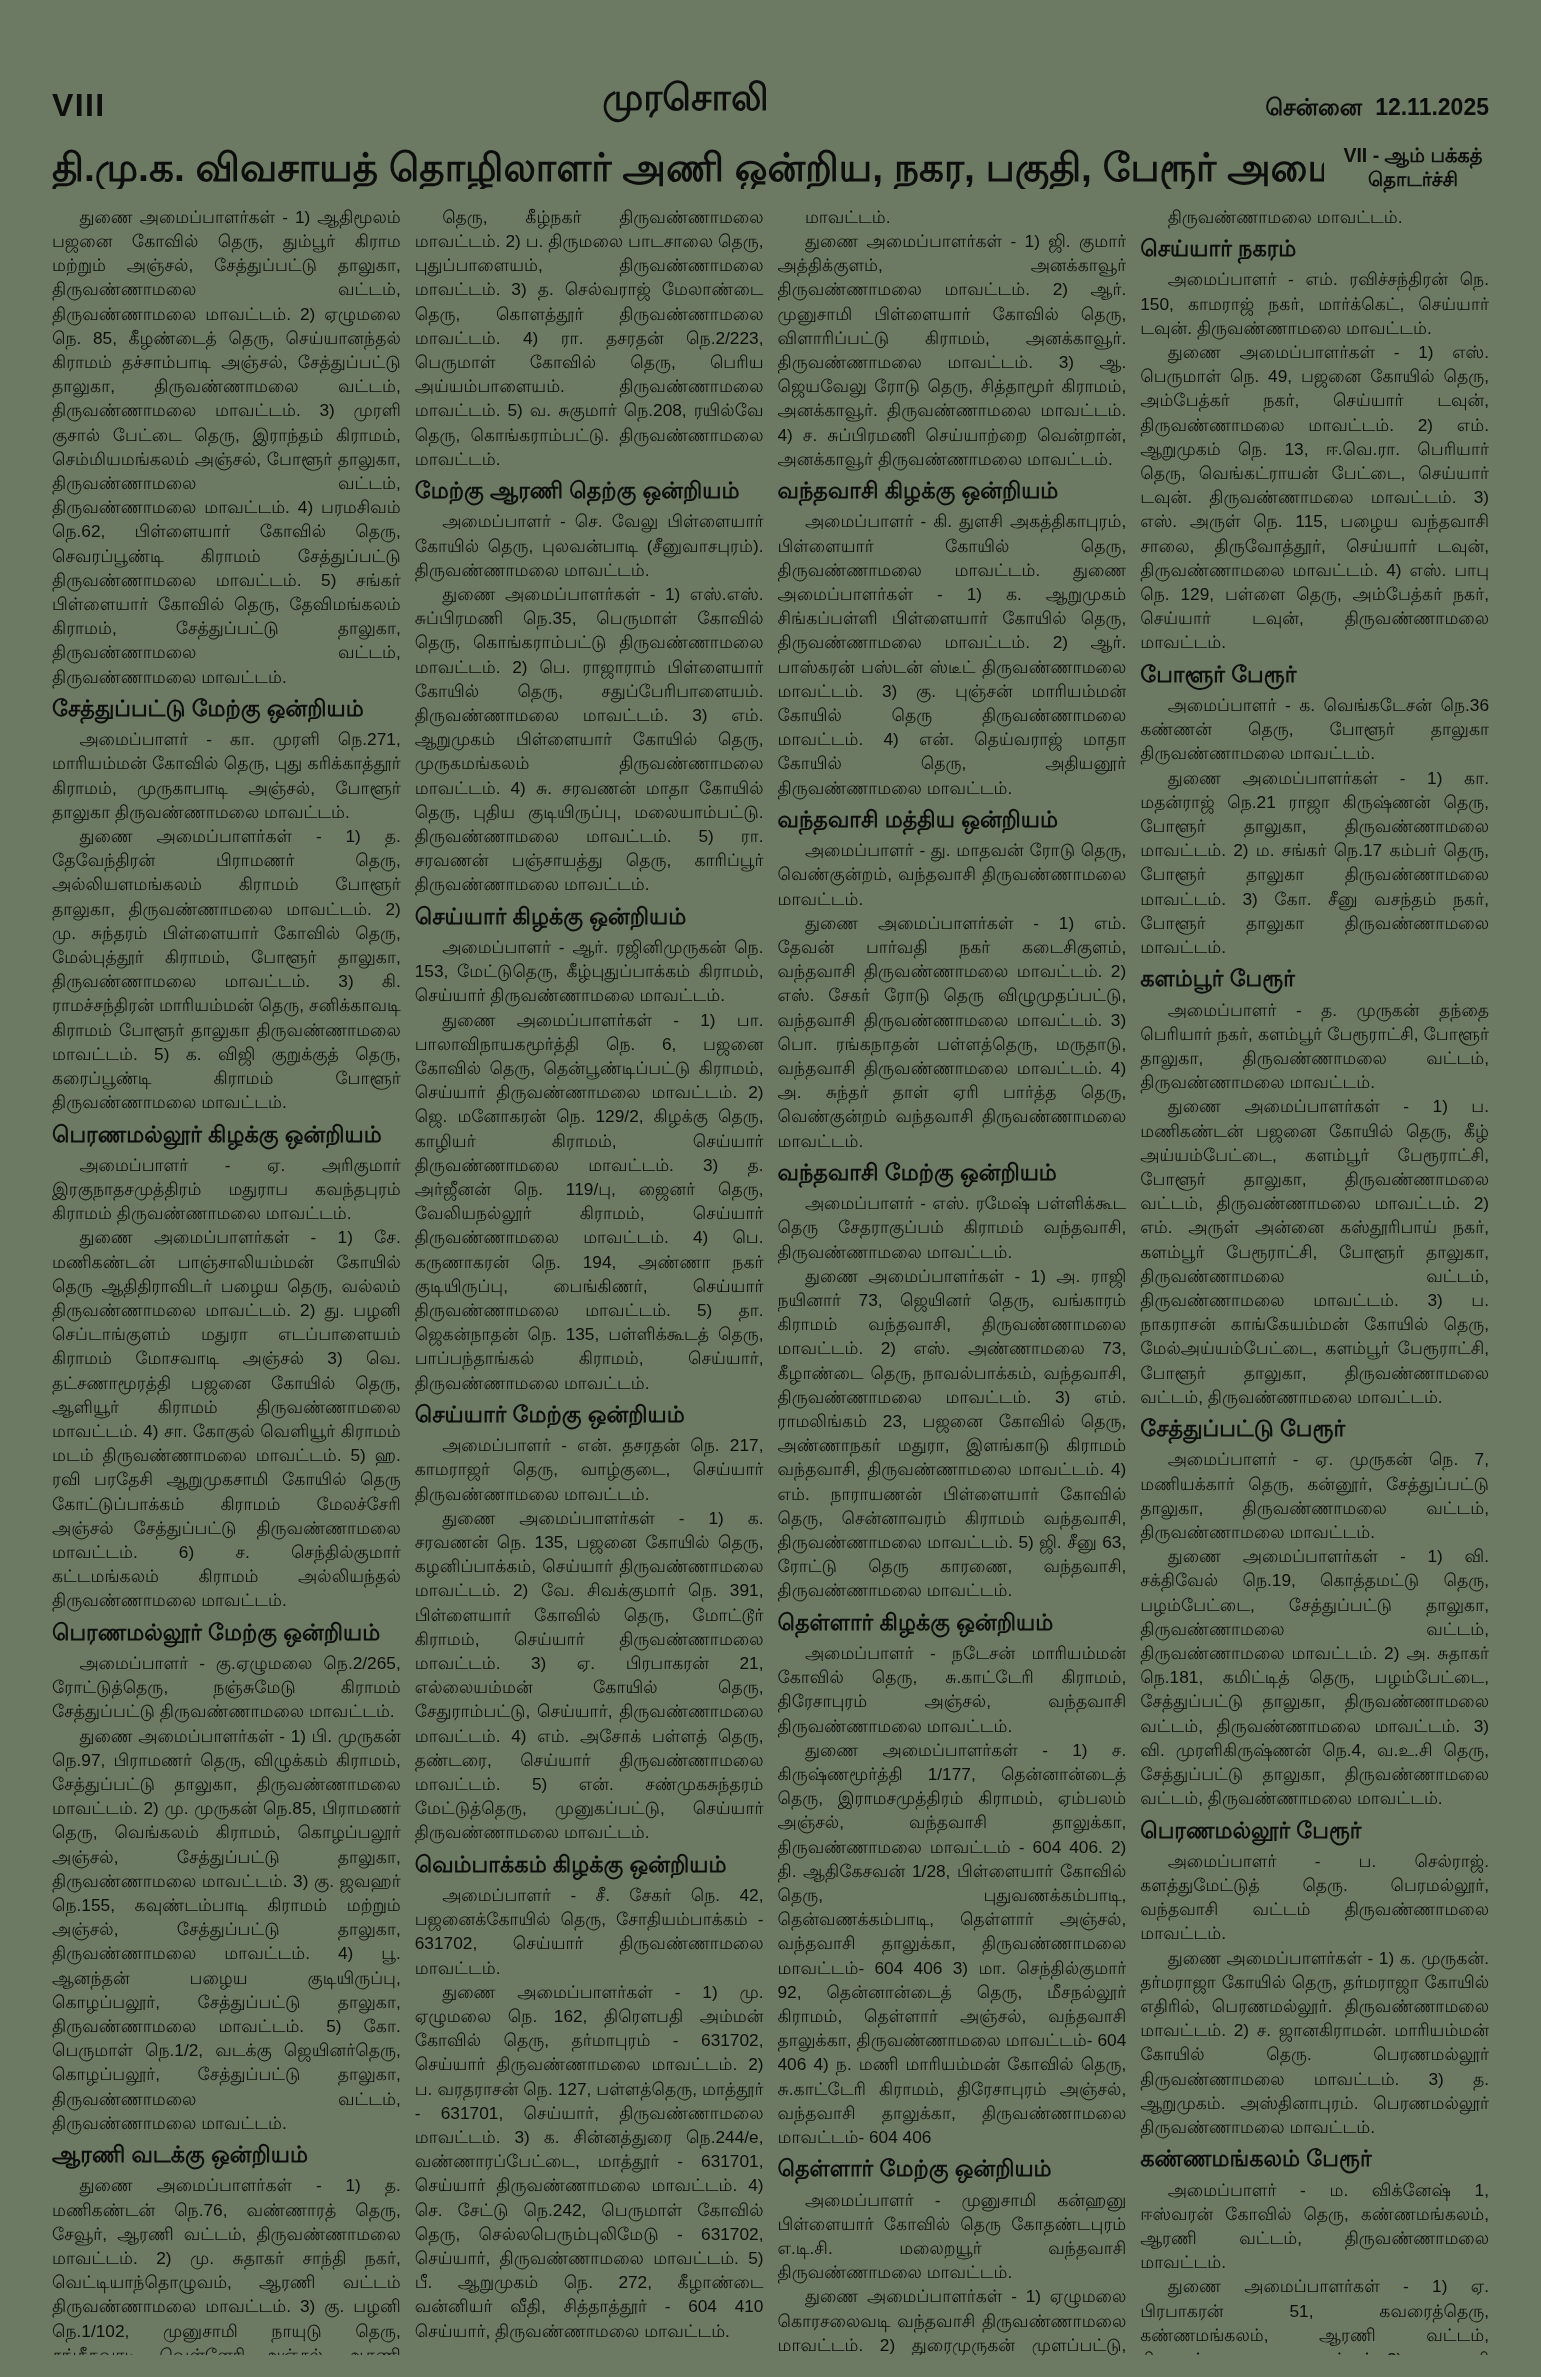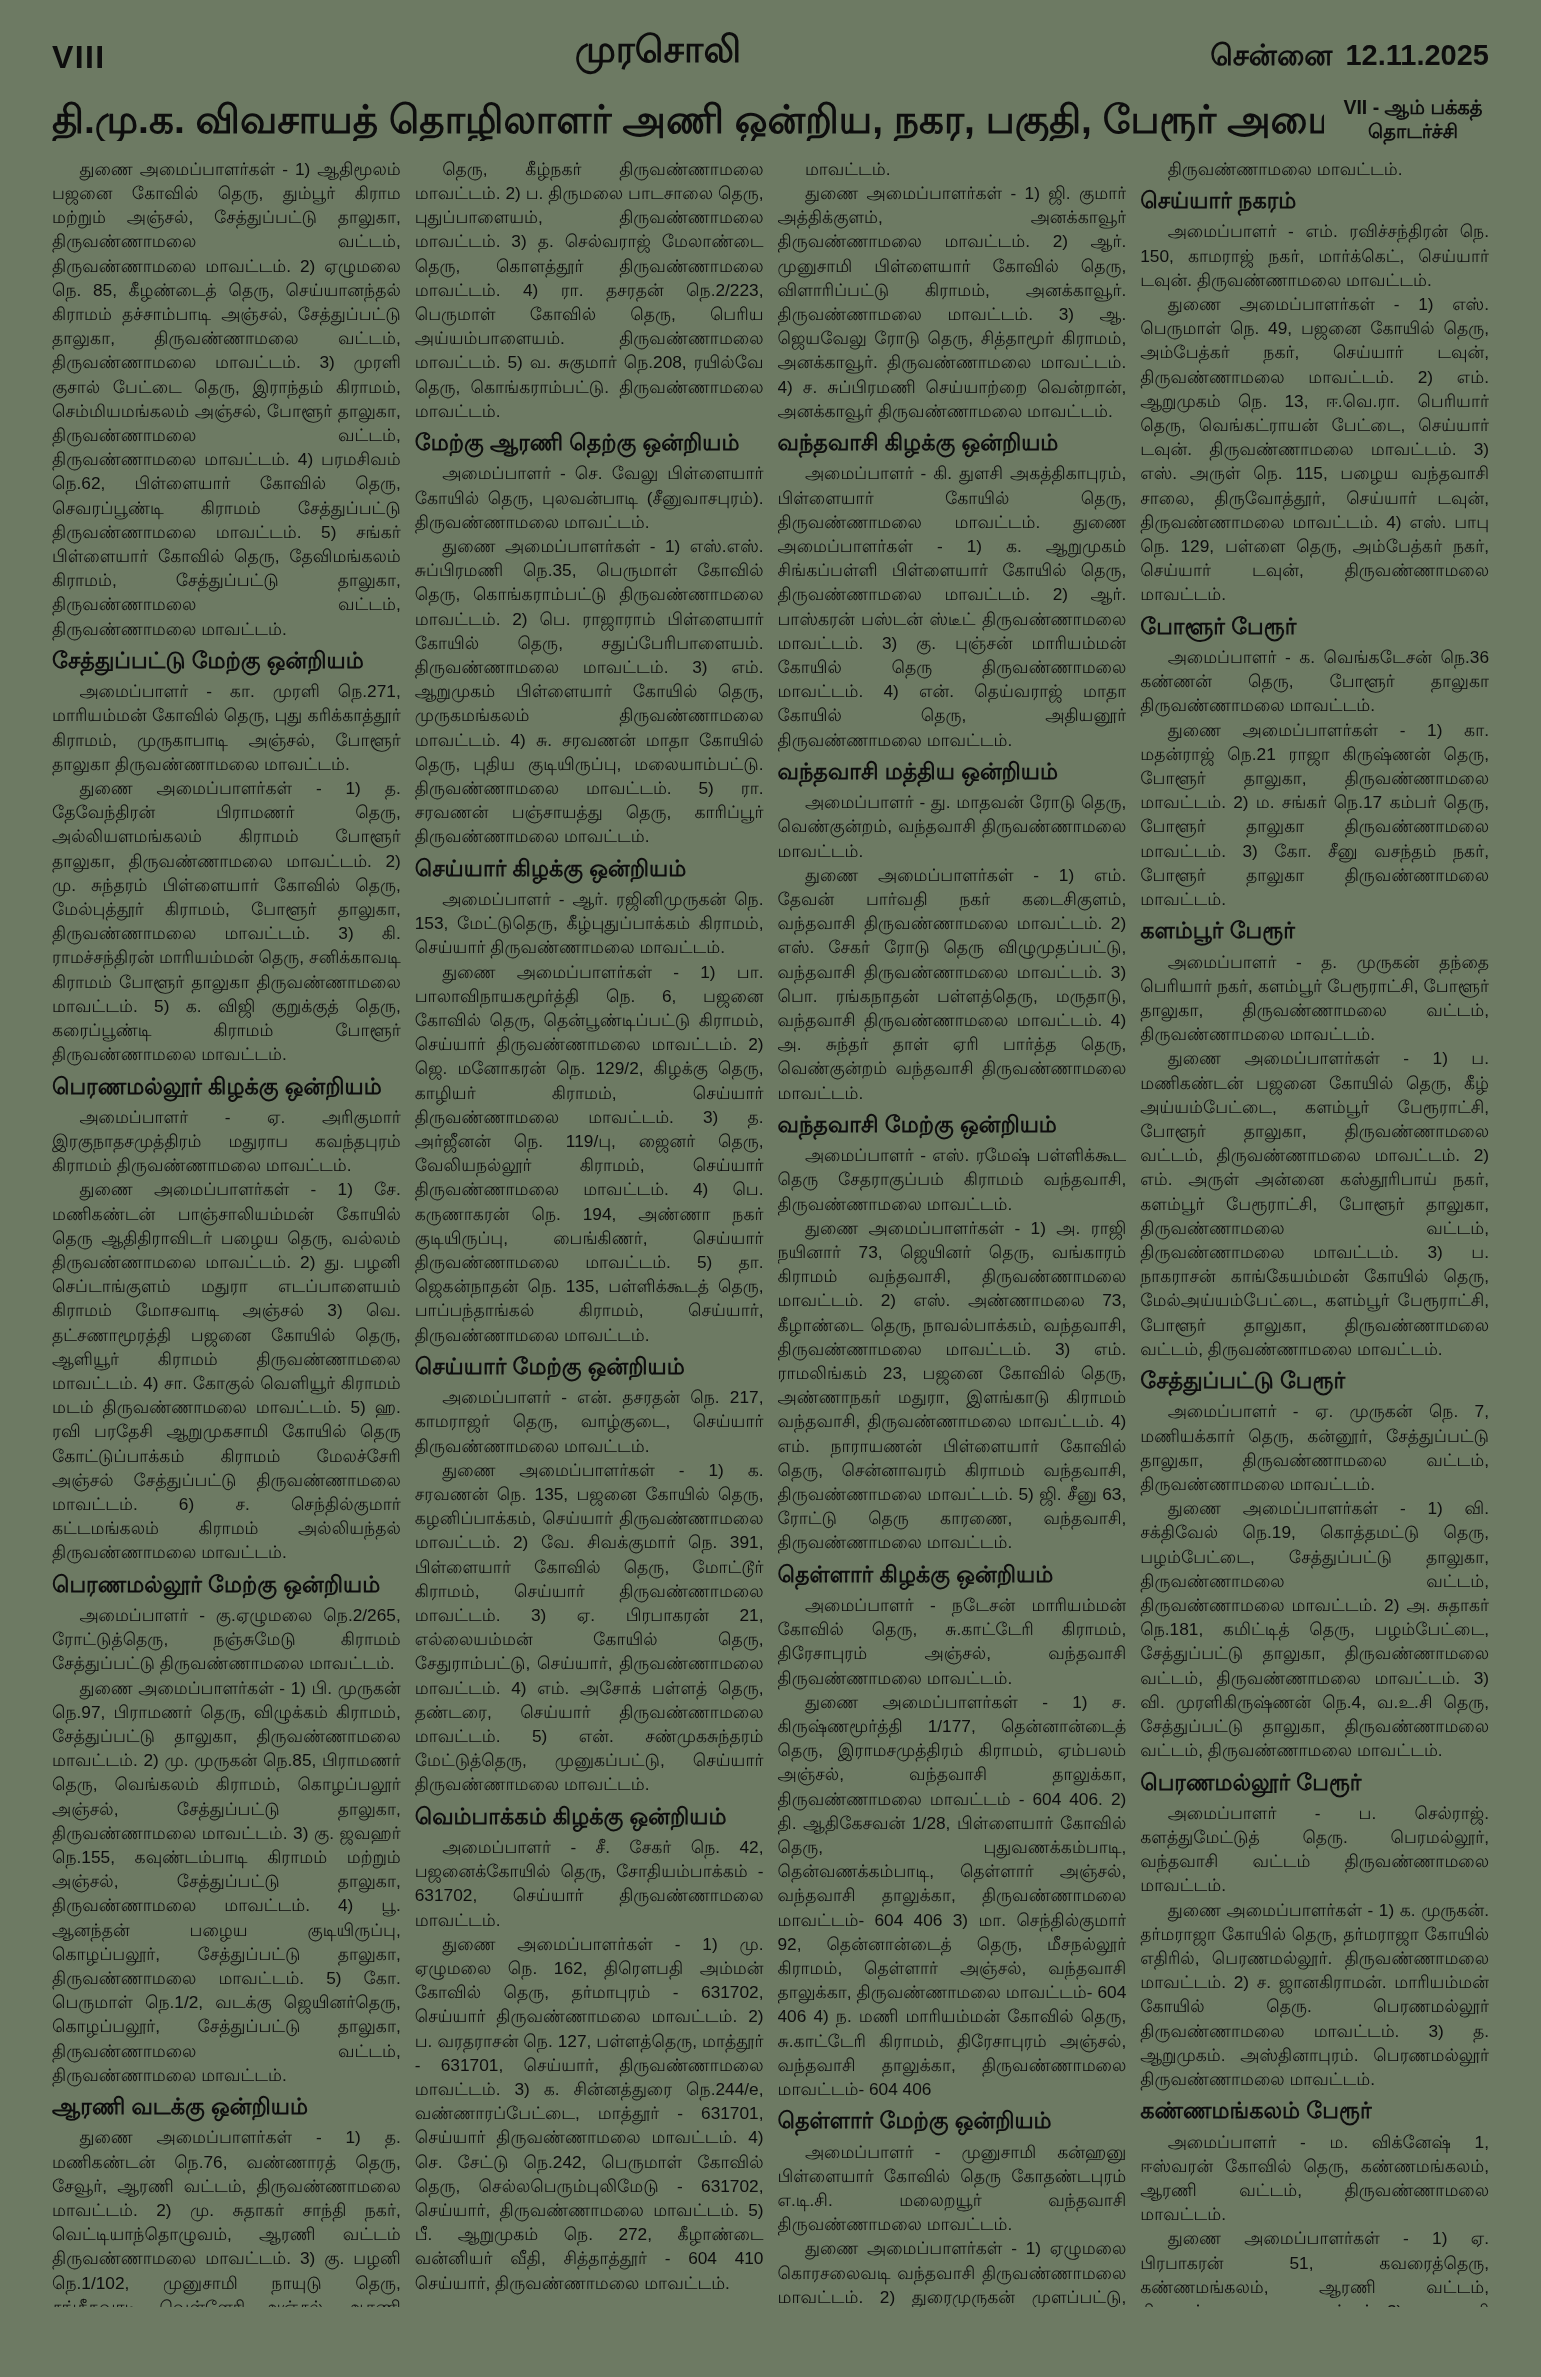--- a/index.html
+++ b/index.html
@@ -4,26 +4,26 @@
 <style>
   html,body{margin:0;padding:0;}
   body{
     width:1541px;height:2377px;
     background:#6d7a63;
     color:#0d0d0d;
     font-family:"Liberation Sans","DejaVu Sans",sans-serif;
     overflow:hidden;
     position:relative;
   }
-  .page{box-sizing:border-box;width:1541px;height:2002px;padding:20px 52px 14.4px 52px;}
+  .page{box-sizing:border-box;width:1541px;height:2002px;padding:20px 52px 14.4px 52px;margin-top:48px;}
   
   .folio{display:flex;align-items:flex-end;justify-content:space-between;height:56px;}
   .folio .pageno{font-size:32px;font-weight:bold;letter-spacing:1.4px;}
   .folio .masthead{font-size:37px;font-weight:bold;}
-  .folio .edition{font-size:29px;font-weight:bold;white-space:nowrap;}
+  .folio .edition{font-size:23px;font-weight:bold;white-space:nowrap;}
   .folio .edition .date{margin-left:13px;}
   
   .headband{display:flex;align-items:center;margin-top:19px;margin-bottom:10px;}
   .headline{
     flex:1 1 auto;
     font-size:39px;line-height:1.12;font-weight:800;
     white-space:nowrap;overflow:hidden;
     text-align:left;
   }
   .contnote{

